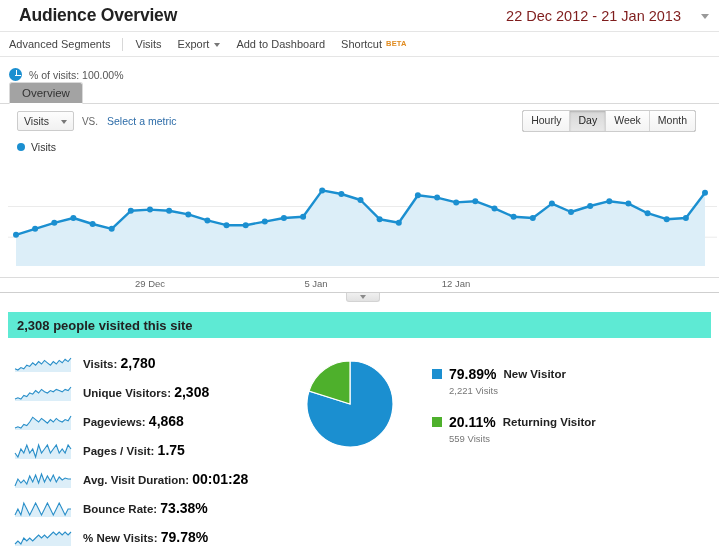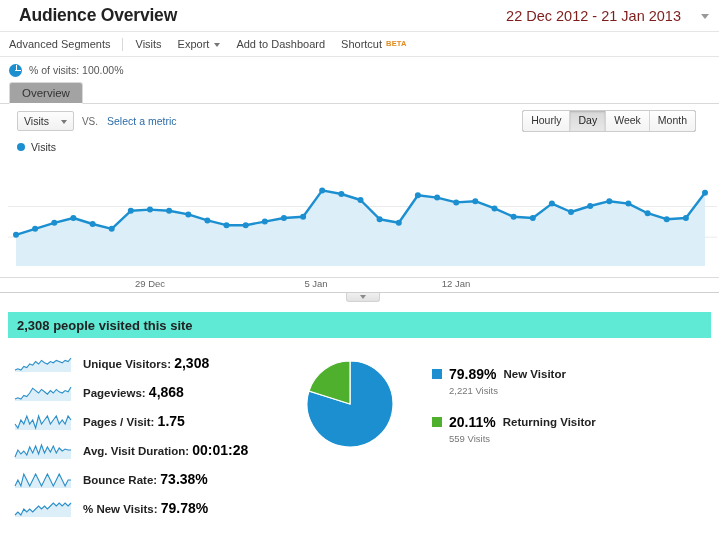--- a/index.html
+++ b/index.html
@@ -87,21 +87,21 @@
     font-weight: bold;
     vertical-align: super;
     margin-left: 1px;
     letter-spacing: 0.2px;
   }
 
   
   .visits-pct-row {
     height: 22px;
     display: flex;
-    align-items: center;
+    align-items: flex-end;
     padding-left: 9px;
     gap: 7px;
     font-size: 10.5px;
     color: #555;
     margin-top: 2px;
   }
   .pie-mini {
     width: 13px; height: 13px;
     border-radius: 50%;
     background: #1b8fd0;
@@ -470,20 +470,29 @@
   <div class="collapse-handle"></div>
 </div>
 
 <div class="visitors-banner">2,308 people visited this site</div>
 
 <div class="lower">
 
   <div class="metrics-col">
     <div class="metric-item">
       <svg class="spark" width="58" height="18">
+          <path d="M1.0 14.8 L3.9 16.0 L6.9 13.6 L9.8 14.8 L12.8 11.2 L15.7 12.4 L18.7 8.8 L21.6 11.2 L24.6 7.6 L27.5 10.0 L30.5 6.4 L33.4 8.8 L36.4 11.2 L39.3 7.6 L42.3 10.0 L45.2 6.4 L48.2 8.8 L51.1 5.2 L54.1 7.6 L57.0 4.0 L 57 18 L 1 18 Z" fill="#dceef8"></path>
+          <path d="M1.0 14.8 L3.9 16.0 L6.9 13.6 L9.8 14.8 L12.8 11.2 L15.7 12.4 L18.7 8.8 L21.6 11.2 L24.6 7.6 L27.5 10.0 L30.5 6.4 L33.4 8.8 L36.4 11.2 L39.3 7.6 L42.3 10.0 L45.2 6.4 L48.2 8.8 L51.1 5.2 L54.1 7.6 L57.0 4.0" fill="none" stroke="#2a8fc9" stroke-width="1.1"></path>
+        </svg>
+      <span class="metric-text">
+        <span>Visits:</span> <span class="val">2,780</span>
+      </span>
+    </div>
+    <div class="metric-item">
+      <svg class="spark" width="58" height="18">
           <path d="M1.0 16.0 L3.9 14.8 L6.9 16.0 L9.8 12.4 L12.8 13.6 L15.7 10.0 L18.7 11.2 L21.6 7.6 L24.6 10.0 L27.5 6.4 L30.5 8.8 L33.4 10.0 L36.4 7.6 L39.3 8.8 L42.3 6.4 L45.2 7.6 L48.2 8.8 L51.1 6.4 L54.1 7.6 L57.0 4.0 L 57 18 L 1 18 Z" fill="#dceef8"></path>
           <path d="M1.0 16.0 L3.9 14.8 L6.9 16.0 L9.8 12.4 L12.8 13.6 L15.7 10.0 L18.7 11.2 L21.6 7.6 L24.6 10.0 L27.5 6.4 L30.5 8.8 L33.4 10.0 L36.4 7.6 L39.3 8.8 L42.3 6.4 L45.2 7.6 L48.2 8.8 L51.1 6.4 L54.1 7.6 L57.0 4.0" fill="none" stroke="#2a8fc9" stroke-width="1.1"></path>
         </svg>
       <span class="metric-text">
         <span>Unique Visitors:</span> <span class="val">2,308</span>
       </span>
     </div>
     <div class="metric-item">
       <svg class="spark" width="58" height="18">
           <path d="M1.0 16.0 L3.9 14.8 L6.9 16.0 L9.8 12.4 L12.8 13.6 L15.7 10.0 L18.7 5.2 L21.6 7.6 L24.6 10.0 L27.5 6.4 L30.5 8.8 L33.4 11.2 L36.4 7.6 L39.3 10.0 L42.3 6.4 L45.2 8.8 L48.2 10.0 L51.1 7.6 L54.1 8.8 L57.0 4.0 L 57 18 L 1 18 Z" fill="#dceef8"></path>

